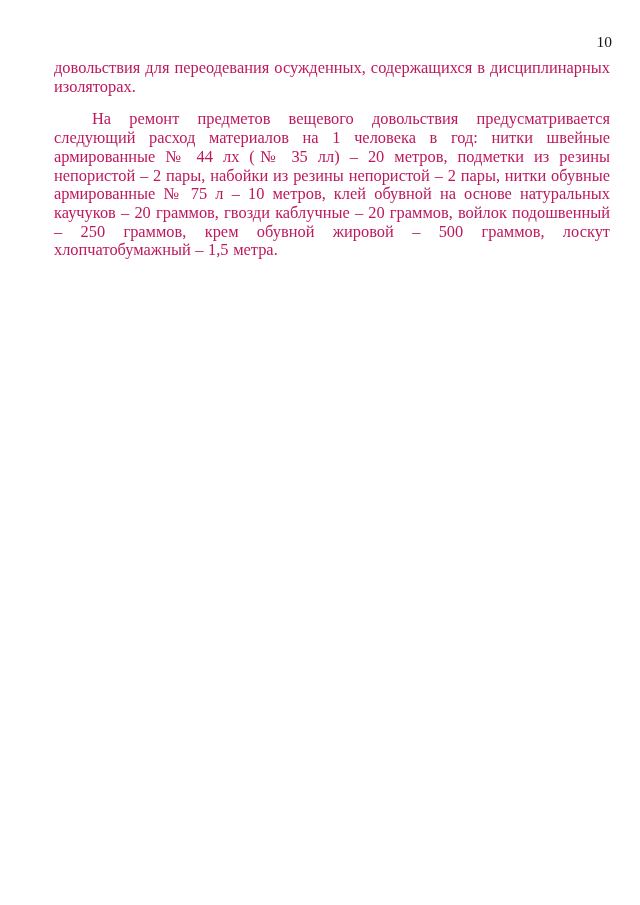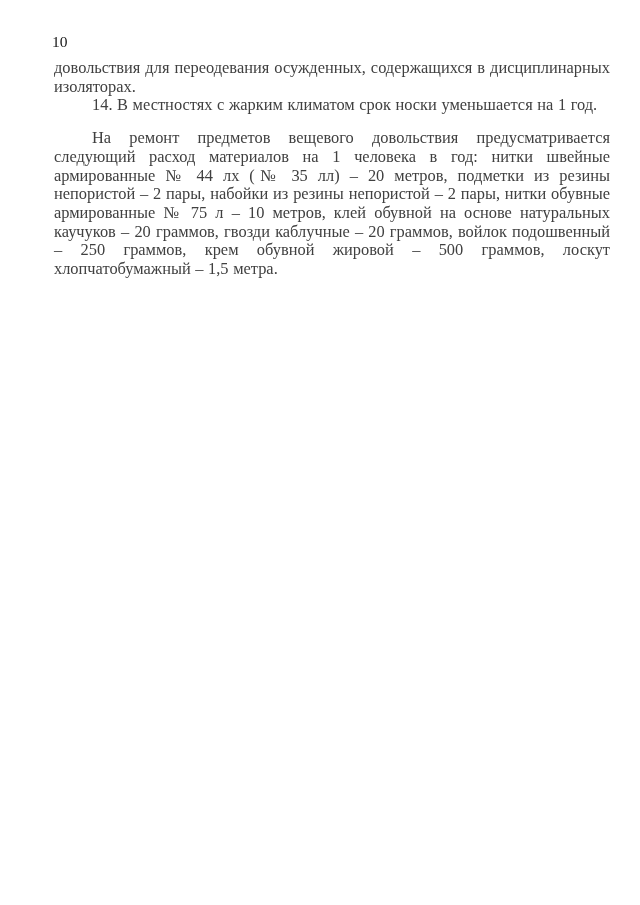--- a/index.html
+++ b/index.html
@@ -15,52 +15,51 @@
     width: 640px;
     height: 905px;
     background: #ffffff;
     color: #111111;
     font-family: "Liberation Serif", "DejaVu Serif", serif;
   }
   .page-number {
     margin-top: 33px;
     width: 560px;
     margin-left: 52px;
-    text-align: left;
+    text-align: right;
     font-size: 15.5px;
     line-height: 17px;
     color: #151515;
   }
   .text-block {
     width: 556px;
     margin-left: 54px;
     margin-top: 9px;
   }
   .text-block p {
     margin: 0;
     font-size: 16.4px;
     line-height: 18.7px;
     text-align: justify;
     text-align-last: left;
-    color: #404040;
+    color: #be185d;
     word-spacing: 0.5px;
   }
   .text-block p.indent {
     text-indent: 38px;
   }
   .text-block p.space-before {
     margin-top: 14px;
   }
 </style>
 </head>
 <body>
 
 <div class="doc-page">
   <div class="page-number">10</div>
 
   <div class="text-block">
     <p>довольствия для переодевания осужденных, содержащихся в дисциплинарных изоляторах.</p>
 
-    <p class="indent">14. В местностях с жарким климатом срок носки уменьшается на 1 год.</p>
 
     <p class="indent space-before">На ремонт предметов вещевого довольствия предусматривается следующий расход материалов на 1 человека в год: нитки швейные армированные № 44 лх (№ 35 лл) – 20 метров, подметки из резины непористой – 2 пары, набойки из резины непористой – 2 пары, нитки обувные армированные № 75 л – 10 метров, клей обувной на основе натуральных каучуков – 20 граммов, гвозди каблучные – 20 граммов, войлок подошвенный – 250 граммов, крем обувной жировой – 500 граммов, лоскут хлопчатобумажный – 1,5 метра.</p>
   </div>
 </div>
 
 </body></html>

